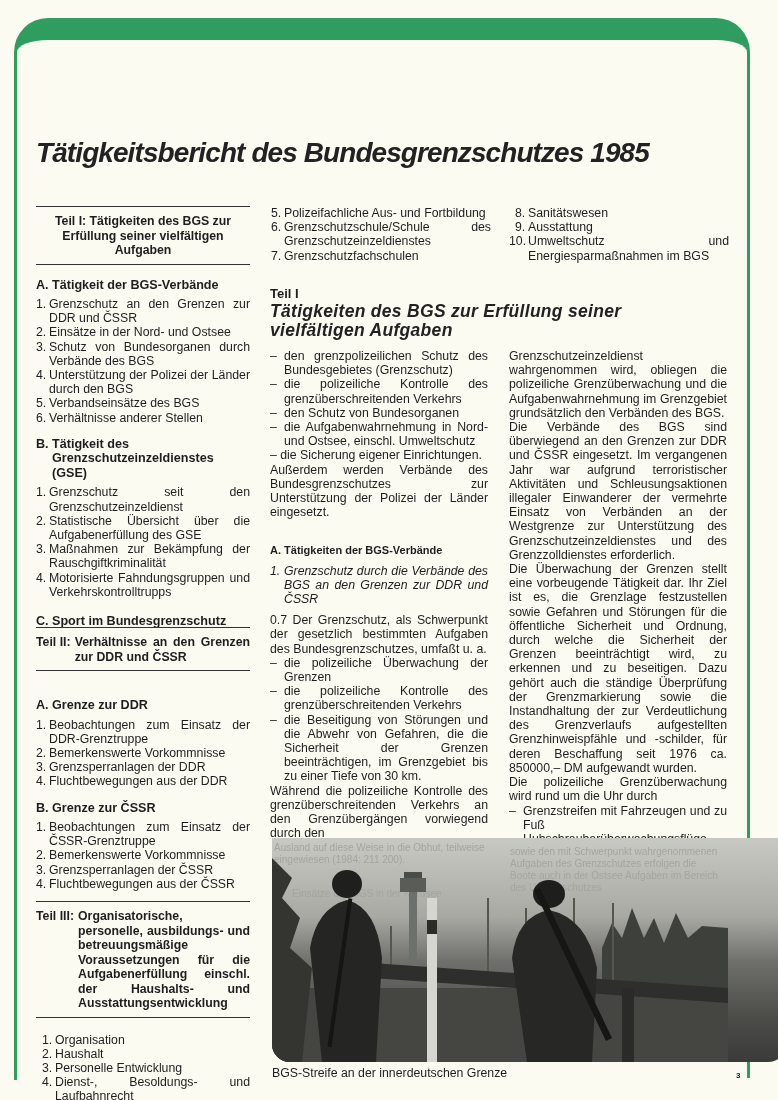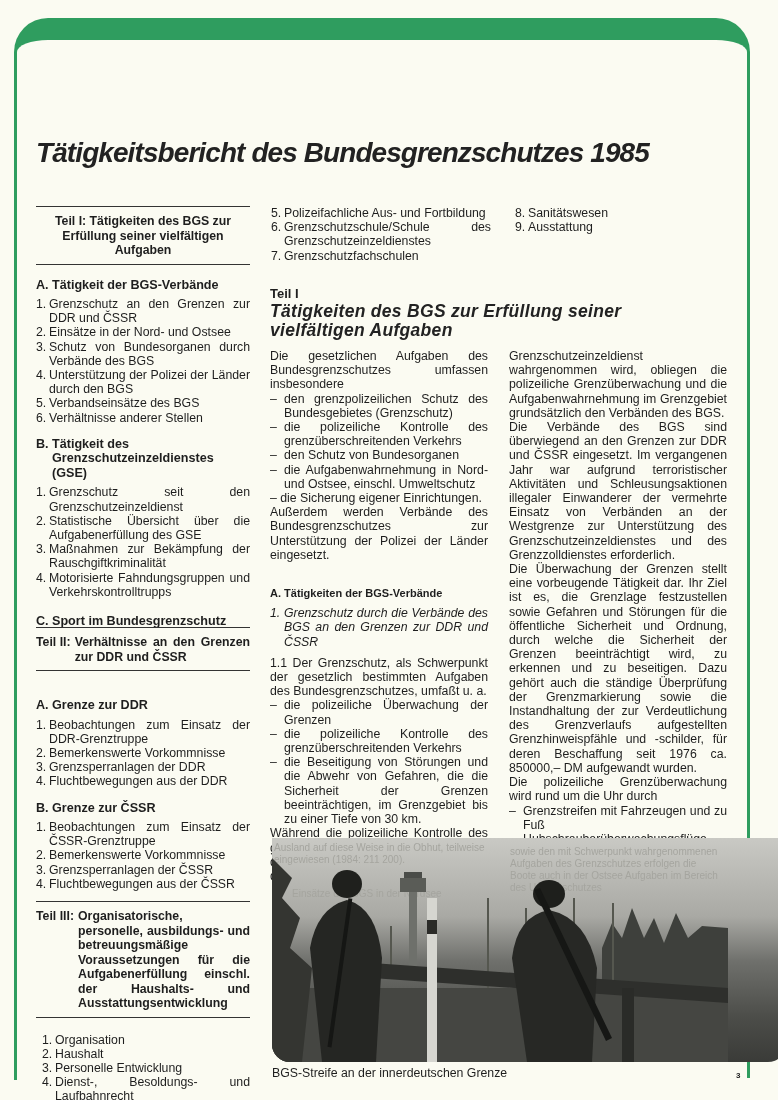--- a/index.html
+++ b/index.html
@@ -242,30 +242,33 @@
 <div class="toc" style="left:509px; top:206px; width:220px;">
   <ol class="items wide">
     <li>
         <span class="n" style="padding-left:6px;width:13px;">8.</span>
         <span class="t">Sanitätswesen</span>
       </li>
     <li>
         <span class="n" style="padding-left:6px;width:13px;">9.</span>
         <span class="t">Ausstattung</span>
       </li>
+    <li>
+        <span class="n">10.</span>
+        <span class="t">Umweltschutz und Energiesparmaßnahmen im BGS</span>
+      </li>
   </ol>
 </div>
 
 <div class="section-teil">
   <div class="lbl">Teil I</div>
   <div class="big" style="width:360px;">Tätigkeiten des BGS zur Erfüllung seiner vielfältigen Aufgaben</div>
 </div>
 
 <div class="col" style="left:270px; top:349px; width:218px;">
-  <p>Die gesetzlichen Aufgaben des Bundesgrenzschutzes umfassen insbesondere</p>
   <div class="dash">
       <span class="d">–</span>
       <span class="t">den grenzpolizeilichen Schutz des Bundesgebietes (Grenzschutz)</span>
     </div>
   <div class="dash">
       <span class="d">–</span>
       <span class="t">die polizeiliche Kontrolle des grenzüberschreitenden Verkehrs</span>
     </div>
   <div class="dash">
       <span class="d">–</span>
@@ -273,21 +276,21 @@
     </div>
   <div class="dash">
       <span class="d">–</span>
       <span class="t">die Aufgabenwahrnehmung in Nord- und Ostsee, einschl. Umweltschutz</span>
     </div>
   <p>– die Sicherung eigener Einrichtungen.</p>
   <p>Außerdem werden Verbände des Bundesgrenzschutzes zur Unterstützung der Polizei der Länder eingesetzt.</p>
 
   <div style="margin-top:24px;font-weight:bold;font-size:11px;">A. Tätigkeiten der BGS-Verbände</div>
   <p style="font-style:italic;margin-top:6px;padding-left:14px;text-indent:-14px;">1. Grenzschutz durch die Verbände des BGS an den Grenzen zur DDR und ČSSR</p>
-  <p style="margin-top:7px;">1.1 Der Grenzschutz, als Schwerpunkt der gesetzlich bestimmten Aufgaben des Bundesgrenzschutzes, umfaßt u. a.</p>
+  <p style="margin-top:7px;">0.7 Der Grenzschutz, als Schwerpunkt der gesetzlich bestimmten Aufgaben des Bundesgrenzschutzes, umfaßt u. a.</p>
   <div class="dash">
       <span class="d">–</span>
       <span class="t">die polizeiliche Überwachung der Grenzen</span>
     </div>
   <div class="dash">
       <span class="d">–</span>
       <span class="t">die polizeiliche Kontrolle des grenzüberschreitenden Verkehrs</span>
     </div>
   <div class="dash">
       <span class="d">–</span>

